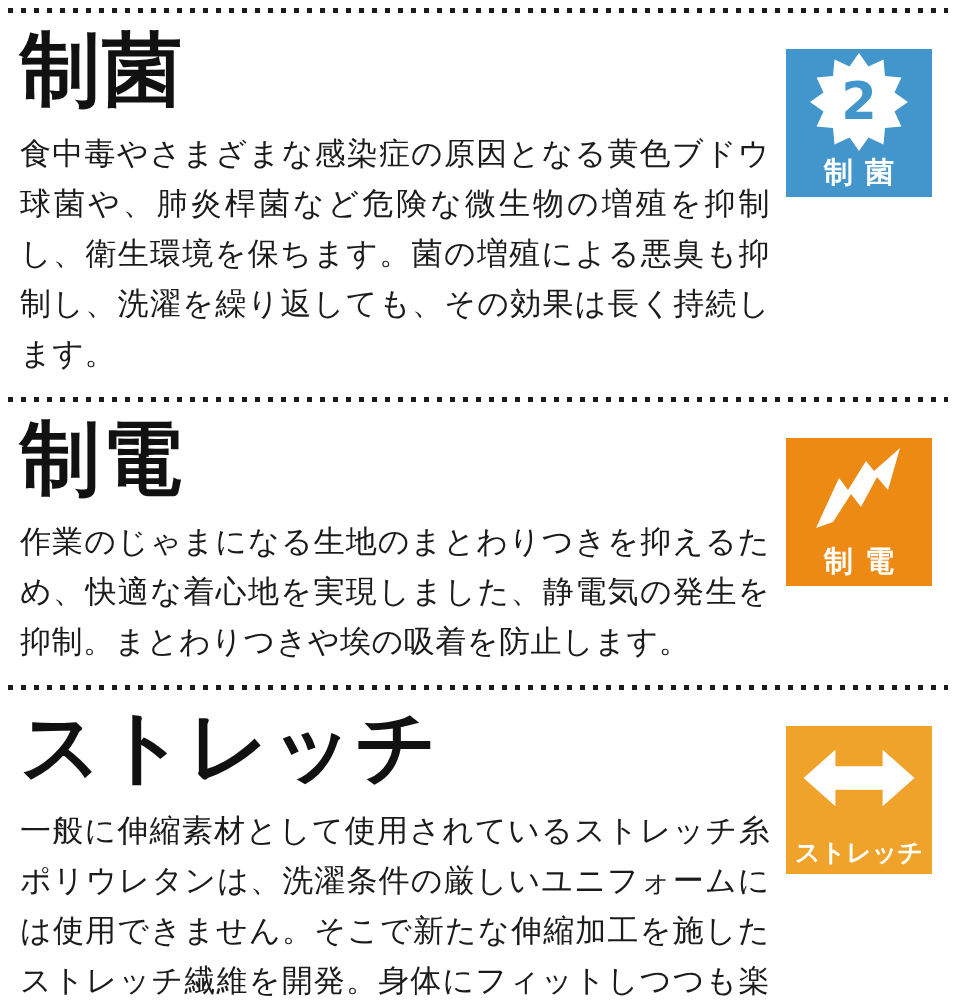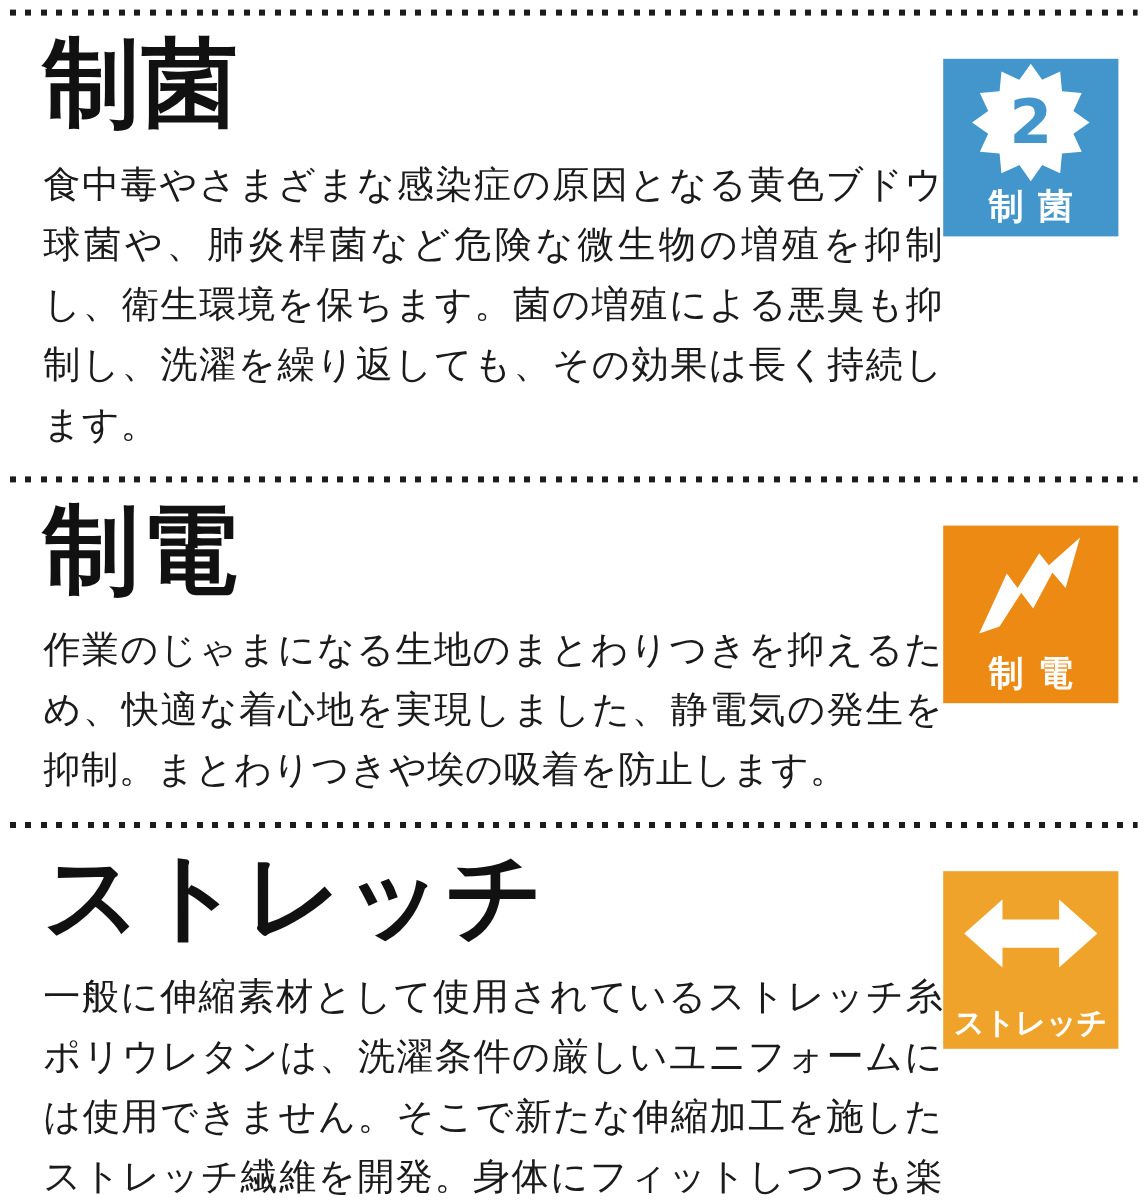--- a/index.html
+++ b/index.html
@@ -14,21 +14,21 @@
   .dot-sep {
     height: 5px;
     margin: 8px 8px 0 8px;
     background-image: repeating-linear-gradient(
       to right,
       #1c1c1c 0px, #1c1c1c 5px,
       transparent 5px, transparent 13px
     );
   }
   .dot-sep.mid { margin-top: 6px; }
-  .section { position: relative; padding: 0 0 12px 36px; }
+  .section { position: relative; padding: 0 0 12px 20px; }
   .section-title {
     margin: 12px 0 14px 0;
     font-size: 80px;
     line-height: 1.12;
     font-weight: bold;
     letter-spacing: 2px;
     color: #111111;
   }
   .section-body {
     margin: 0;

